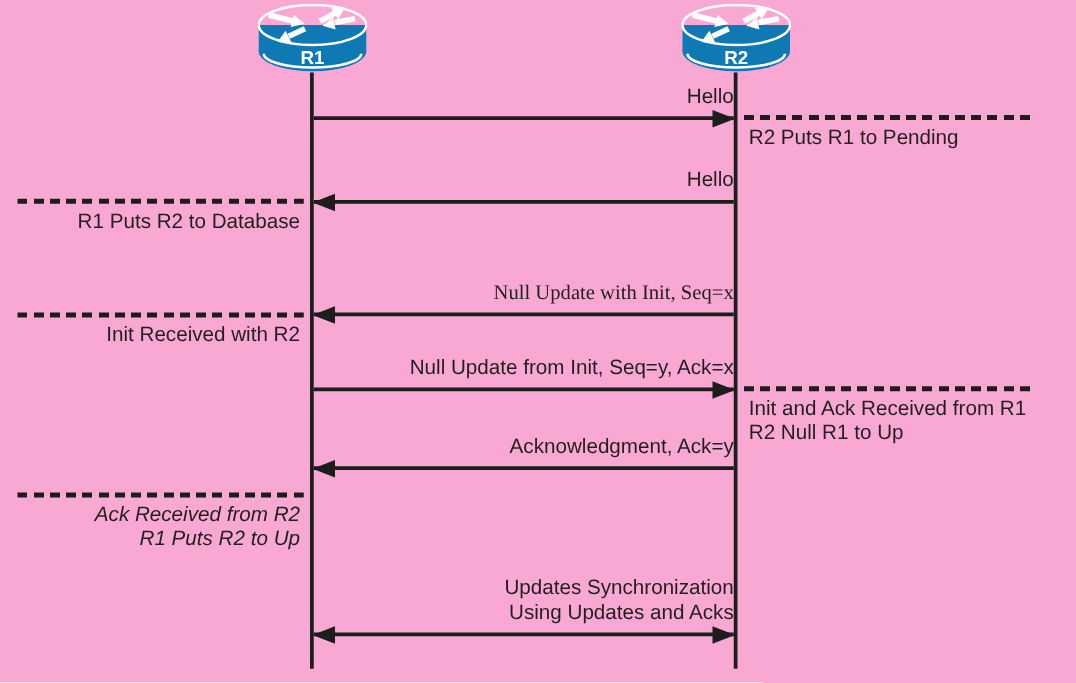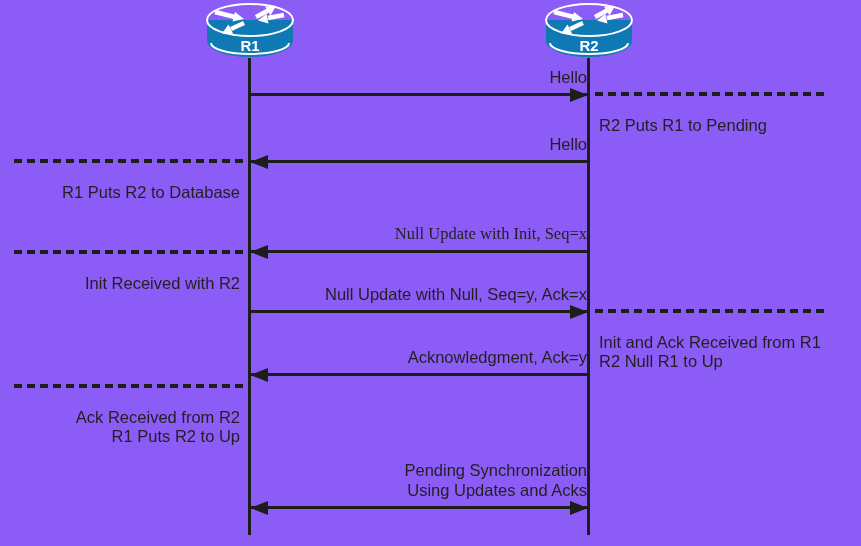--- a/index.html
+++ b/index.html
@@ -6,21 +6,21 @@
     --blue: #0e79b2;
     --line: #1d1d1b;
     --text: #231f20;
   }
   * { box-sizing: border-box; margin: 0; padding: 0; }
   html, body { background: #ffffff; }
   .canvas {
     position: relative;
     width: 861px;
     height: 546px;
-    background: #8b5cf6;
+    background: #f9a8d4;
     overflow: hidden;
     font-family: "Liberation Sans", "DejaVu Sans", sans-serif;
     color: var(--text);
     font-size: 16.5px;
   }
 
   
   .lifeline {
     position: absolute;
     top: 58px;
@@ -79,31 +79,31 @@
   .msg.m3 { top: 310px; }
   .msg.m4 { top: 373px; }
   .msg.m5 { top: 506px; }
 
   
   .ann { position: absolute; width: 229px; }
   .ann .dash {
     height: 4px;
     background: repeating-linear-gradient(90deg, var(--line) 0 8px, transparent 8px 13px);
   }
-  .ann .txt { margin-top: 20px; line-height: 19px; white-space: nowrap; }
+  .ann .txt { margin-top: 5px; line-height: 19px; white-space: nowrap; }
   .ann.side-left  { left: 14px;  text-align: right; }
   .ann.side-left .txt { padding-right: 3px; }
   .ann.side-right { left: 595px; text-align: left; }
   .ann.side-right .txt { padding-left: 4px; }
 
   .ann.a0 { top: 92px; }
   .ann.a1 { top: 159px; }
   .ann.a2 { top: 250px; }
   .ann.a3 { top: 309px; }
-  .ann.a4 { top: 384px; }
+  .ann.a4 { top: 394px; font-style: italic; }
 </style>
 </head>
 <body>
 
 <div class="canvas">
 
   <div class="lifeline r1"></div>
   <div class="lifeline r2"></div>
 
   <div class="router r1">
@@ -170,21 +170,21 @@
     <div class="msg-label">Null Update with Init, Seq=x</div>
     <div class="head head-l"></div>
   </div>
 
   <div class="ann side-left a2">
     <div class="dash"></div>
     <div class="txt">Init Received with R2</div>
   </div>
 
   <div class="msg m3">
-    <div class="msg-label">Null Update with Null, Seq=y, Ack=x</div>
+    <div class="msg-label">Null Update from Init, Seq=y, Ack=x</div>
     <div class="head head-r"></div>
   </div>
 
   <div class="ann side-right a3">
     <div class="dash"></div>
     <div class="txt">
       <div>Init and Ack Received from R1</div>
       <div>R2 Null R1 to Up</div>
     </div>
   </div>
@@ -197,20 +197,20 @@
   <div class="ann side-left a4">
     <div class="dash"></div>
     <div class="txt">
       <div>Ack Received from R2</div>
       <div>R1 Puts R2 to Up</div>
     </div>
   </div>
 
   <div class="msg m5">
     <div class="msg-label">
-      <div>Pending Synchronization</div>
+      <div>Updates Synchronization</div>
       <div>Using Updates and Acks</div>
     </div>
     <div class="head head-l"></div>
     <div class="head head-r"></div>
   </div>
 
 </div>
 
 </body></html>

